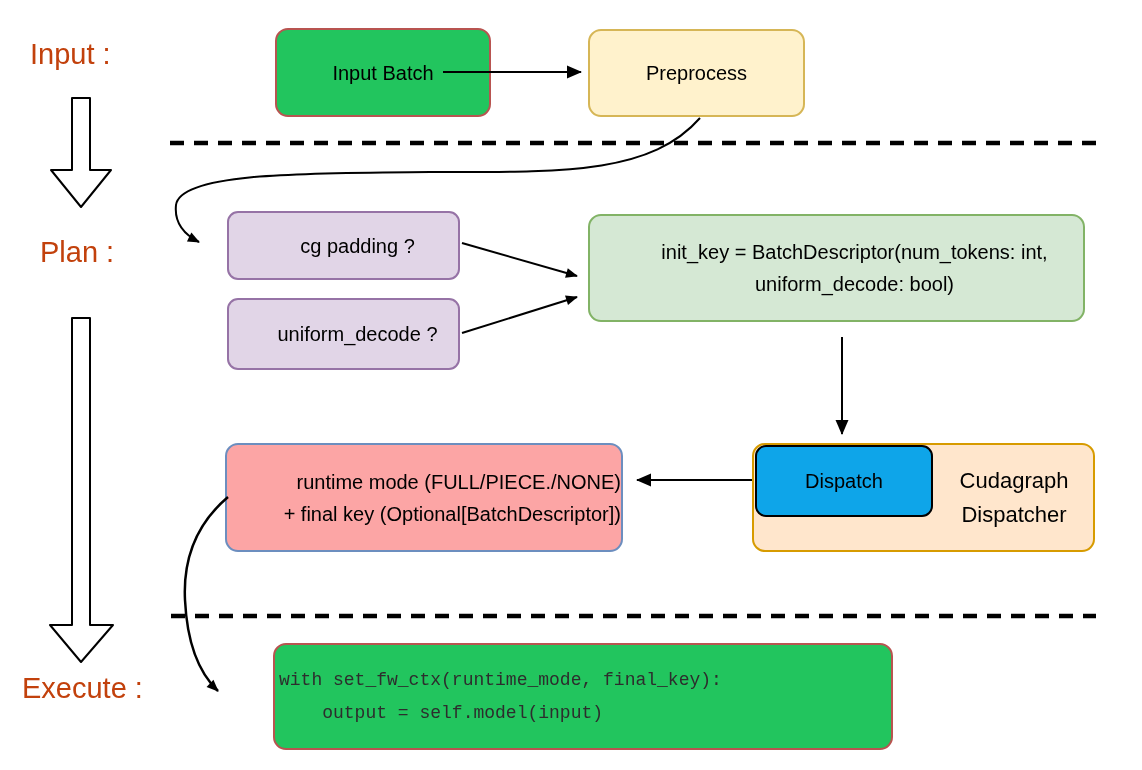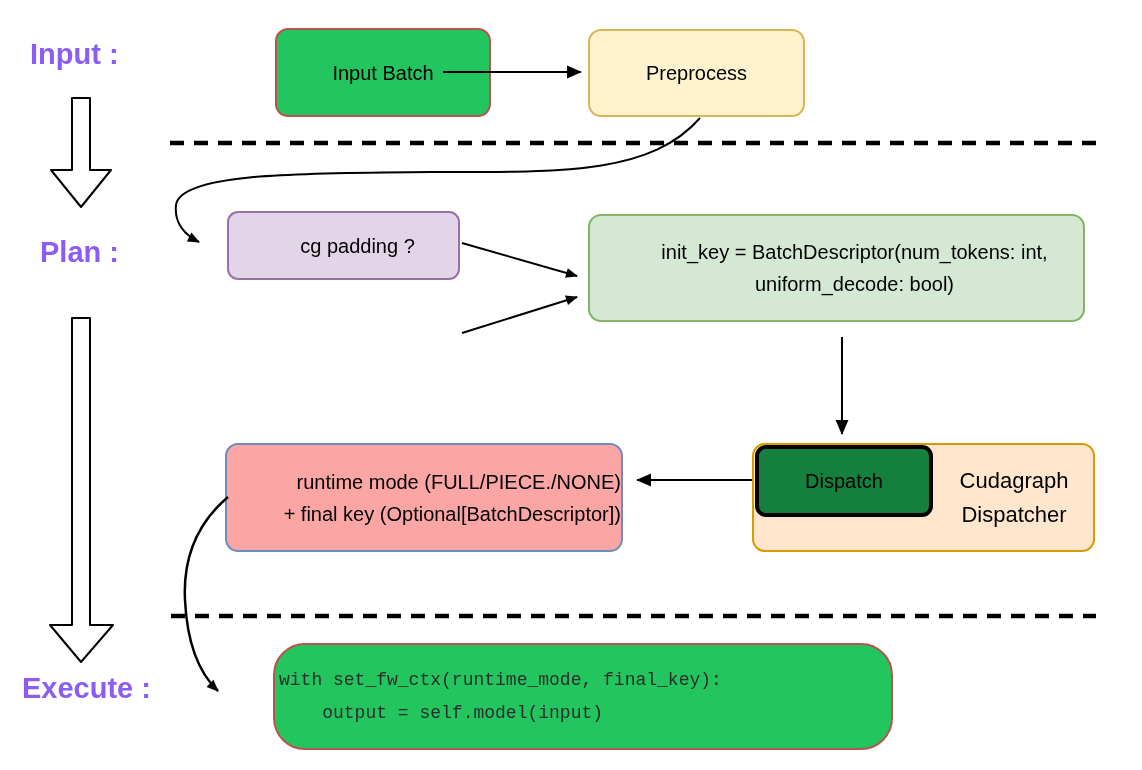--- a/index.html
+++ b/index.html
@@ -6,44 +6,44 @@
   #canvas{
     position:relative;
     width:1142px;height:770px;
     background:#ffffff;
     font-family:"Liberation Sans", sans-serif;
     color:#000000;
     overflow:hidden;
   }
   .section-label{
     position:absolute;
-    font-weight:bold;
+    font-weight:normal;
     font-size:29px;
-    color:#8b5cf6;
+    color:#c2410c;
     white-space:nowrap;
   }
   .node{
     position:absolute;
     box-sizing:border-box;
     border-radius:13px;
     display:flex;
     flex-direction:column;
     align-items:center;
     justify-content:center;
     text-align:center;
     font-size:20px;
     line-height:32px;
     white-space:nowrap;
   }
   .node-red    {background:#22c55e;border:2px solid #B85450;margin-left:48px;}
   .node-yellow {background:#FFF2CC;border:2px solid #D6B656;}
   .node-purple {background:#E1D5E7;border:2px solid #9673A6;padding-left:28px;}
   .node-green  {background:#D5E8D4;border:2px solid #82B366;}
   .node-orange-outer{background:#FFE6CC;border:2px solid #D79B00;}
-  .node-orange-inner{background:#15803d;border:4px solid #000000;border-radius:11px;}
+  .node-orange-inner{background:#0ea5e9;border:2px solid #000000;border-radius:11px;}
   .node-blue   {background:#fca5a5;border:2px solid #6C8EBF;align-items:flex-end;}
   .node-label-only{position:absolute;display:flex;flex-direction:column;align-items:center;justify-content:center;text-align:center;}
   #dispatcher-label{font-size:22px;line-height:34px;align-items:center;}
   #code-box{
     font-family:"Liberation Mono", monospace;
     font-size:18px;
     line-height:33px;
     align-items:flex-start;
     text-align:left;
     padding-left:4px;
@@ -66,41 +66,44 @@
   </div>
 
   <div class="node node-yellow" style="left:588px;top:29px;width:217px;height:88px;">
     <span>Preprocess</span>
   </div>
 
   <div class="node node-purple" style="left:227px;top:211px;width:233px;height:69px;border-radius:11px;">
     <span>cg padding ?</span>
   </div>
 
+  <div class="node node-purple" style="left:227px;top:298px;width:233px;height:72px;border-radius:11px;">
+    <span>uniform_decode ?</span>
+  </div>
 
   <div class="node node-green" style="left:588px;top:214px;width:497px;height:108px;padding-left:36px;">
     <span>init_key = BatchDescriptor(num_tokens: int,</span>
     <span>uniform_decode: bool)</span>
   </div>
 
   <div class="node node-orange-outer" style="left:752px;top:443px;width:343px;height:109px;"></div>
   <div class="node node-orange-inner" style="left:755px;top:445px;width:178px;height:72px;">
     <span>Dispatch</span>
   </div>
   <div class="node-label-only" id="dispatcher-label" style="left:933px;top:443px;width:162px;height:109px;">
     <span>Cudagraph</span>
     <span>Dispatcher</span>
   </div>
 
   <div class="node node-blue" style="left:225px;top:443px;width:398px;height:109px;">
     <span>runtime mode (FULL/PIECE./NONE)</span>
     <span>+ final key (Optional[BatchDescriptor])</span>
   </div>
 
-  <div class="node node-red" id="code-box" style="left:225px;top:643px;width:620px;height:107px;border-radius:32px;">
+  <div class="node node-red" id="code-box" style="left:225px;top:643px;width:620px;height:107px;">
     <span>with set_fw_ctx(runtime_mode, final_key):</span>
     <span>    output = self.model(input)</span>
   </div>
 
   <svg id="arrow-layer" width="1142" height="770" viewBox="0 0 1142 770">
     <defs>
       <marker id="ah" viewBox="0 0 14 12" refX="12" refY="6" markerWidth="14" markerHeight="12" markerUnits="userSpaceOnUse" orient="auto">
         <path d="M1,1 L13,6 L1,11 Z" fill="#000000"></path>
       </marker>
       <marker id="ah-big" viewBox="0 0 17 15" refX="15" refY="7.5" markerWidth="17" markerHeight="15" markerUnits="userSpaceOnUse" orient="auto">

